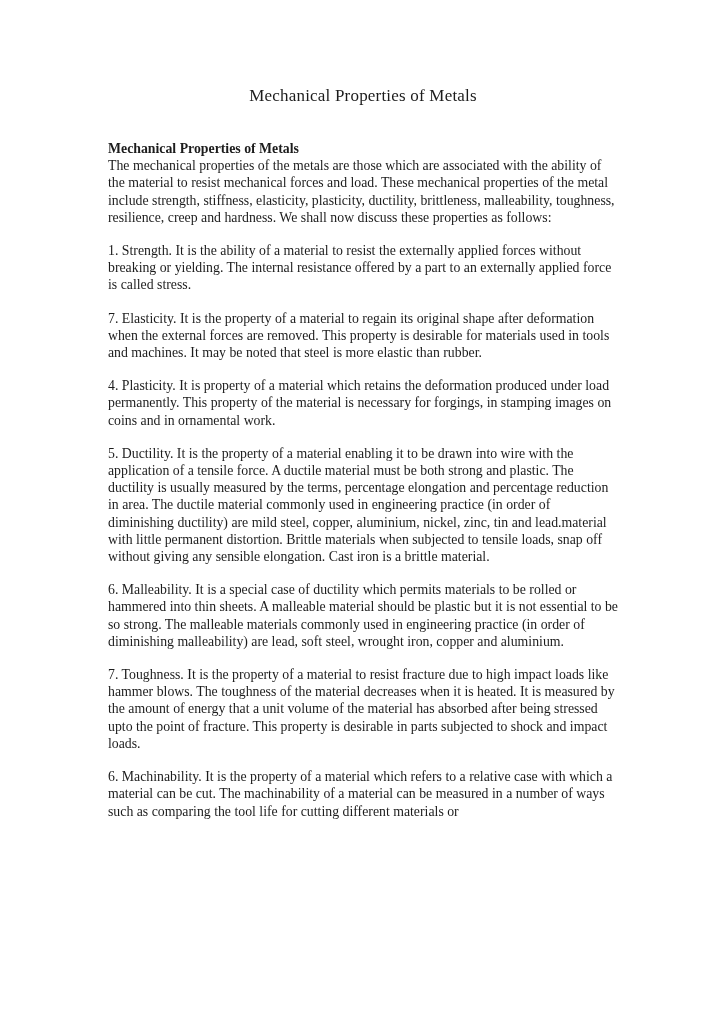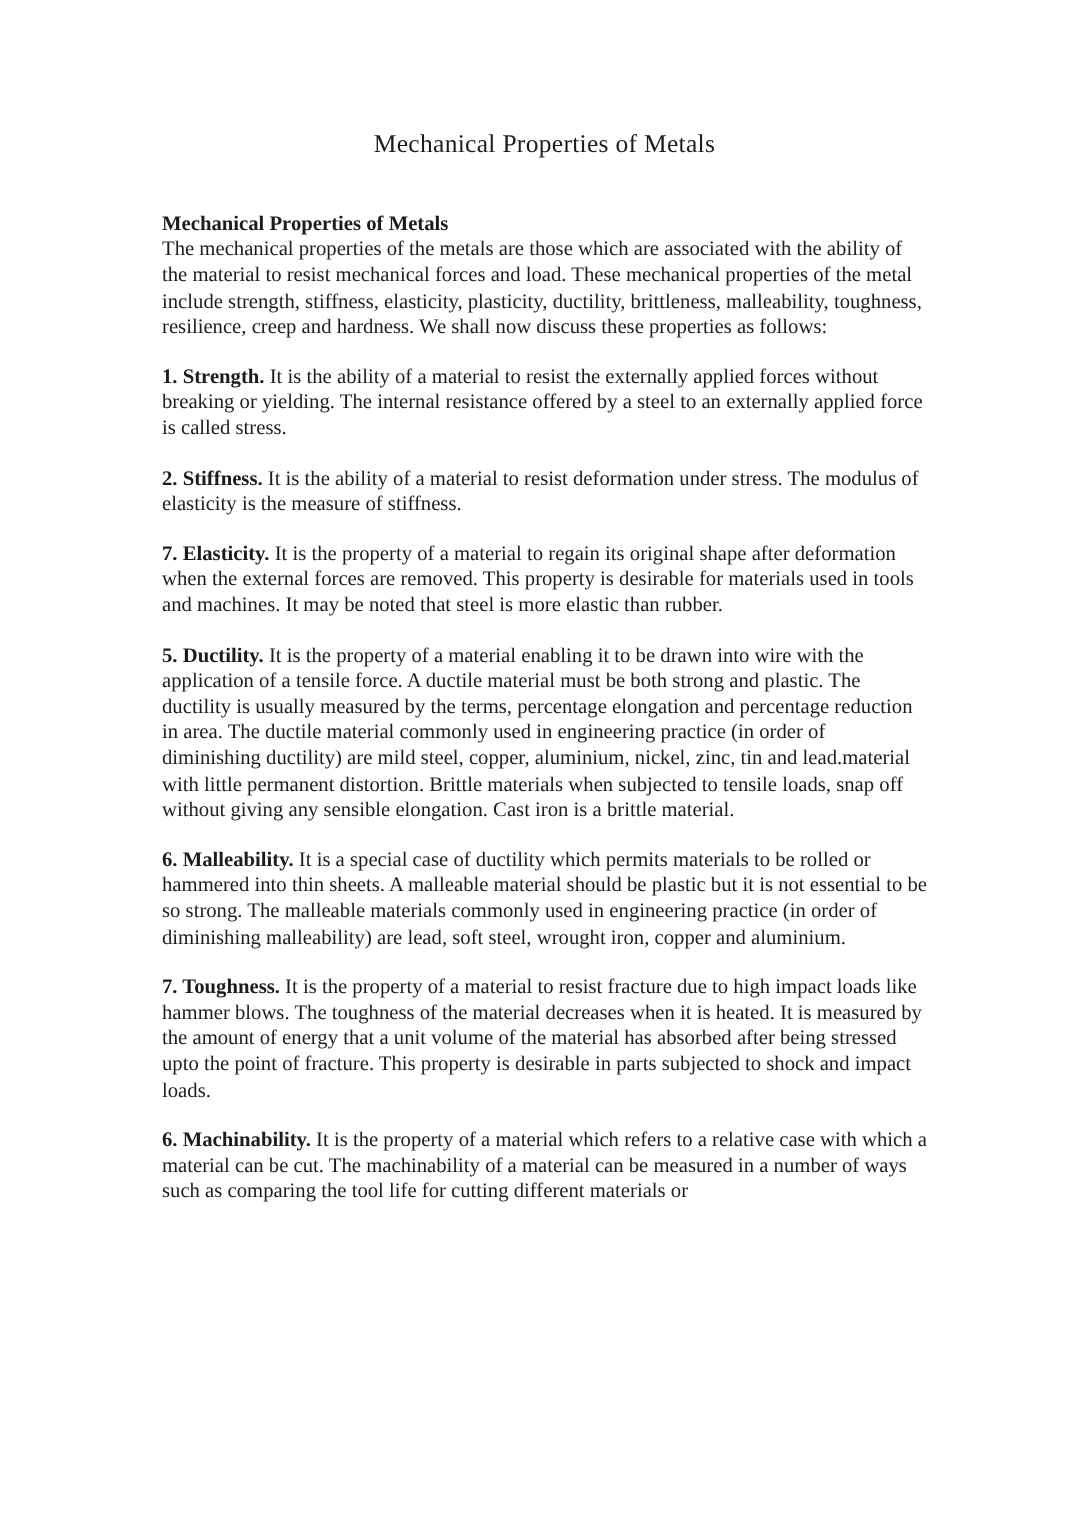--- a/index.html
+++ b/index.html
@@ -34,40 +34,40 @@
     margin: 0 0 16px 0;
     font-size: 13.8px;
     line-height: 17.2px;
     text-align: left;
   }
   .doc-heading {
     display: block;
     font-weight: bold;
   }
   .term {
-    font-weight: bold;
+    font-weight: normal;
   }
 </style>
 </head>
 <body>
 
 <div class="page">
   <h1 class="doc-title">Mechanical Properties of Metals</h1>
 
   <p class="para">
     <b class="doc-heading">Mechanical Properties of Metals</b><span>The mechanical properties of the metals are those which are associated with the ability of the material to resist mechanical forces and load. These mechanical properties of the metal include strength, stiffness, elasticity, plasticity, ductility, brittleness, malleability, toughness, resilience, creep and hardness. We shall now discuss these properties as follows:</span>
   </p>
 
   <div id="properties-list">
-  <p class="para"><b class="term">1. Strength.</b> <span class="body">It is the ability of a material to resist the externally applied forces without breaking or yielding. The internal resistance offered by a steel to an externally applied force is called stress.</span></p>
+  <p class="para"><b class="term">1. Strength.</b> <span class="body">It is the ability of a material to resist the externally applied forces without breaking or yielding. The internal resistance offered by a part to an externally applied force is called stress.</span></p>
 
-  <p class="para"><b class="term">2. Stiffness.</b> <span class="body">It is the ability of a material to resist deformation under stress. The modulus of elasticity is the measure of stiffness.</span></p>
 
   <p class="para"><b class="term">7. Elasticity.</b> <span class="body">It is the property of a material to regain its original shape after deformation when the external forces are removed. This property is desirable for materials used in tools and machines. It may be noted that steel is more elastic than rubber.</span></p>
 
+  <p class="para"><b class="term">4. Plasticity.</b> <span class="body">It is property of a material which retains the deformation produced under load permanently. This property of the material is necessary for forgings, in stamping images on coins and in ornamental work.</span></p>
 
   <p class="para"><b class="term">5. Ductility.</b> <span class="body">It is the property of a material enabling it to be drawn into wire with the application of a tensile force. A ductile material must be both strong and plastic. The ductility is usually measured by the terms, percentage elongation and percentage reduction in area. The ductile material commonly used in engineering practice (in order of diminishing ductility) are mild steel, copper, aluminium, nickel, zinc, tin and lead.material with little permanent distortion. Brittle materials when subjected to tensile loads, snap off without giving any sensible elongation. Cast iron is a brittle material.</span></p>
 
   <p class="para"><b class="term">6. Malleability.</b> <span class="body">It is a special case of ductility which permits materials to be rolled or hammered into thin sheets. A malleable material should be plastic but it is not essential to be so strong. The malleable materials commonly used in engineering practice (in order of diminishing malleability) are lead, soft steel, wrought iron, copper and aluminium.</span></p>
 
   <p class="para"><b class="term">7. Toughness.</b> <span class="body">It is the property of a material to resist fracture due to high impact loads like hammer blows. The toughness of the material decreases when it is heated. It is measured by the amount of energy that a unit volume of the material has absorbed after being stressed upto the point of fracture. This property is desirable in parts subjected to shock and impact loads.</span></p>
 
   <p class="para"><b class="term">6. Machinability.</b> <span class="body">It is the property of a material which refers to a relative case with which a material can be cut. The machinability of a material can be measured in a number of ways such as comparing the tool life for cutting different materials or</span></p>
 </div>
 </div>

